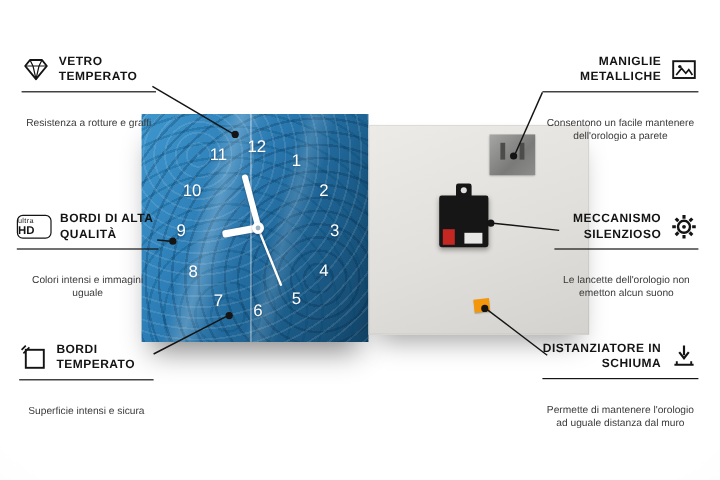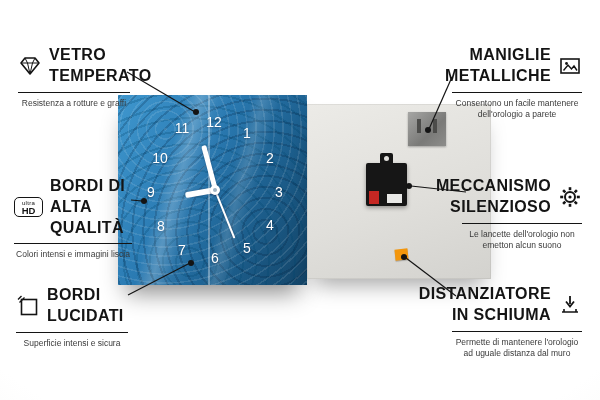--- a/index.html
+++ b/index.html
@@ -51,25 +51,25 @@
   .mech-red{position:absolute;left:3px;bottom:2px;width:10px;height:13px;background:#c52723;}
   .mech-label{position:absolute;right:5px;bottom:3px;width:15px;height:9px;background:#e8e8e6;}
   .foam{position:absolute;left:88px;top:145px;width:13px;height:11px;background:#f3960c;
         transform:rotate(-6deg);box-shadow:0 1px 1px rgba(0,0,0,0.25);}
   
   .lines{position:absolute;inset:0;pointer-events:none;}
   
   .callout{position:absolute;color:#141414;}
   .co-head{display:flex;align-items:center;gap:7px;border-bottom:1.5px solid #141414;padding-bottom:5px;}
   .co-head.rt{justify-content:flex-end;}
-  .co-title{font-weight:bold;font-size:16px;letter-spacing:.4px;line-height:1.3;}
+  .co-title{font-weight:bold;font-size:10px;letter-spacing:.4px;line-height:1.3;}
   .rt .co-title{text-align:right;}
-  .co-desc{font-size:8.5px;color:#3a3a3a;text-align:center;margin-top:5px;line-height:1.35;}
+  .co-desc{font-size:8.5px;color:#3a3a3a;text-align:center;margin-top:20px;line-height:1.35;}
   .ico{flex:0 0 auto;display:flex;align-items:center;justify-content:center;}
-  .hd-box{width:27px;border:1.6px solid #141414;border-radius:5px;text-align:center;padding:2px 0 1px;}
+  .hd-box{width:27px;border:1.6px solid #141414;border-radius:5px;text-align:left;padding:2px 0 1px;}
   .hd-box .u{display:block;font-size:6px;letter-spacing:.3px;}
   .hd-box .h{display:block;font-size:9.5px;font-weight:bold;line-height:1;}
 </style>
 </head>
 <body>
 
 <div class="canvas">
 
   <div class="clock-front">
     <span class="num" style="left:64px;top:33px">11</span>
@@ -136,32 +136,32 @@
   <div class="callout" style="left:14px;top:176px;width:118px">
     <div class="co-head">
       <span class="ico">
         <span class="hd-box">
             <span class="u">ultra</span>
             <span class="h">HD</span>
           </span>
       </span>
       <span class="co-title">BORDI DI ALTA QUALITÀ</span>
     </div>
-    <div class="co-desc">Colori intensi e immagini liscia</div>
+    <div class="co-desc">Colori intensi e immagini uguale</div>
   </div>
 
   <div class="callout" style="left:16px;top:285px;width:112px">
     <div class="co-head">
       <span class="ico">
         <svg viewBox="0 0 24 24" width="24" height="24">
             <rect x="5.5" y="5.5" width="15" height="15" fill="none" stroke="#141414" stroke-width="1.6"></rect>
             <path d="M3.5 8.5 8.5 3.5M2 5.5 5.5 2" stroke="#141414" stroke-width="1.4" fill="none"></path>
           </svg>
       </span>
-      <span class="co-title">BORDI LUCIDATI</span>
+      <span class="co-title">BORDI TEMPERATO</span>
     </div>
     <div class="co-desc">Superficie intensi e sicura</div>
   </div>
 
   <div class="callout" style="left:452px;top:45px;width:130px">
     <div class="co-head rt">
       <span class="co-title">MANIGLIE METALLICHE</span>
       <span class="ico">
         <svg viewBox="0 0 24 24" width="24" height="24">
             <rect x="3" y="5" width="18" height="14" fill="none" stroke="#141414" stroke-width="1.6"></rect>

